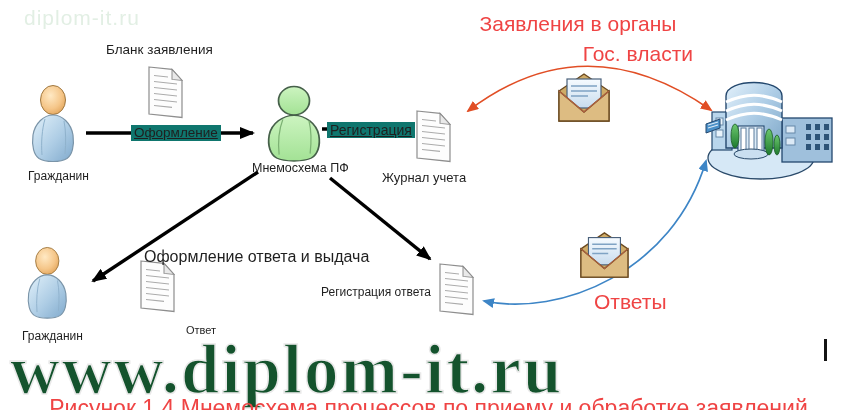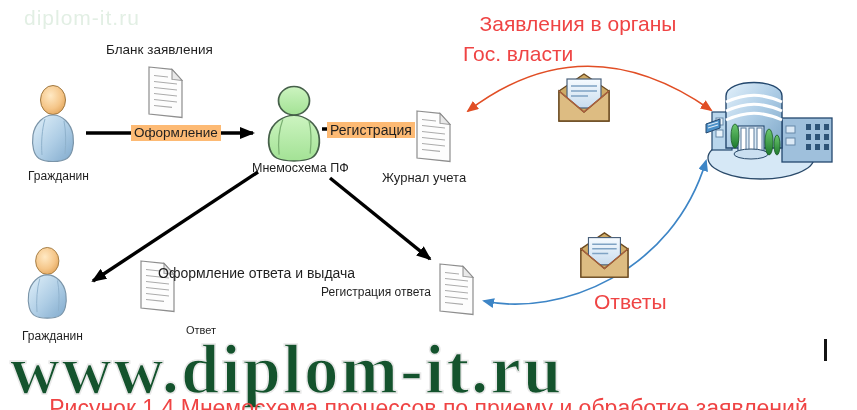--- a/index.html
+++ b/index.html
@@ -19,21 +19,21 @@
     font-size:69px;letter-spacing:2px;color:#14532d;
     -webkit-text-stroke:1.6px #e9e9e9;white-space:nowrap;
   }
   .caption{
     position:absolute;left:0;top:395px;width:857px;text-align:center;
     font-family:Liberation Sans, sans-serif;font-size:23px;color:#ef4444;
   }
   .cursor-bar{
     position:absolute;left:824px;top:339px;width:2.5px;height:22px;background:#141414;
   }
-  .linebg{background:#fdba74;padding:0 3px;}
+  .linebg{background:#0f766e;padding:0 3px;text-decoration:underline;}
   svg{position:absolute;left:0;top:0;}
 </style>
 </head>
 <body>
 
 <div id="screen">
 
   <svg width="857" height="410" viewBox="0 0 857 410">
     <defs>
       <radialGradient id="headGrad" cx="40%" cy="35%" r="75%">
@@ -182,23 +182,23 @@
 
   <div class="lbl" style="left:28px;top:170px;font-size:12px;">Гражданин</div>
 
   <div class="lbl" style="left:252px;top:161px;font-size:12.5px;">Мнемосхема ПФ</div>
 
   <div class="lbl linebg" style="left:327px;top:122px;font-size:14px;">Регистрация</div>
 
   <div class="lbl" style="left:382px;top:171px;font-size:13px;">Журнал учета</div>
 
   <div class="lbl big" style="left:463px;top:12px;width:230px;text-align:center;">Заявления в органы</div>
-  <div class="lbl big" style="left:463px;top:42px;width:230px;text-align:left;">Гос. власти</div>
-
-  <div class="lbl" style="left:158px;top:248px;font-size:14px;margin-top:17px;">Оформление ответа и выдача</div>
+  <div class="lbl big" style="left:463px;top:42px;width:230px;text-align:right;">Гос. власти</div>
+
+  <div class="lbl" style="left:144px;top:248px;font-size:16px;">Оформление ответа и выдача</div>
 
   <div class="lbl" style="left:321px;top:286px;font-size:12px;">Регистрация ответа</div>
 
 
   <div class="lbl" style="left:138px;top:324px;font-size:11px;margin-left:48px;">Ответ</div>
 
   <div class="lbl" style="left:22px;top:330px;font-size:12px;">Гражданин</div>
 
   <div class="lbl big" style="left:594px;top:290px;">Ответы</div>
 

